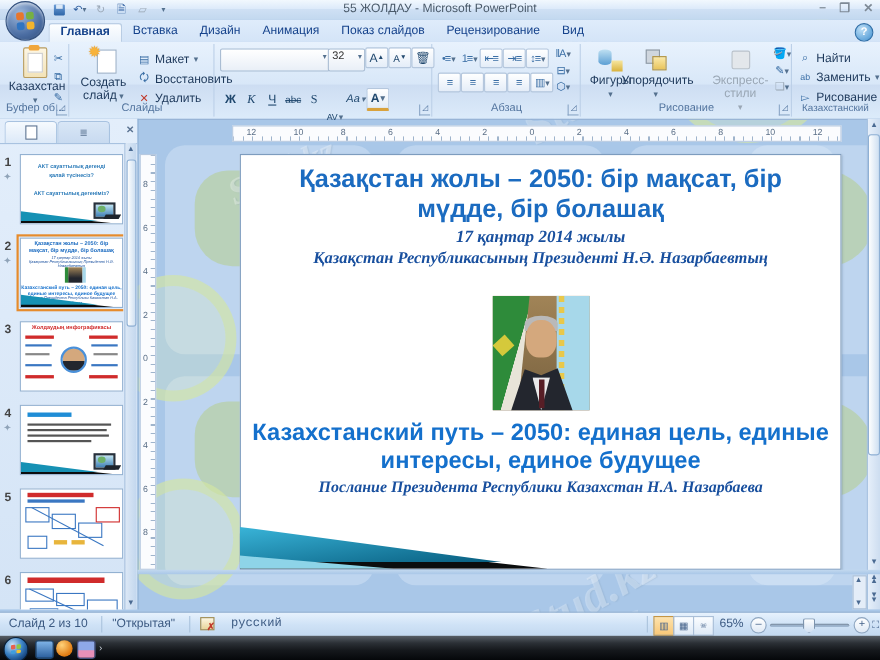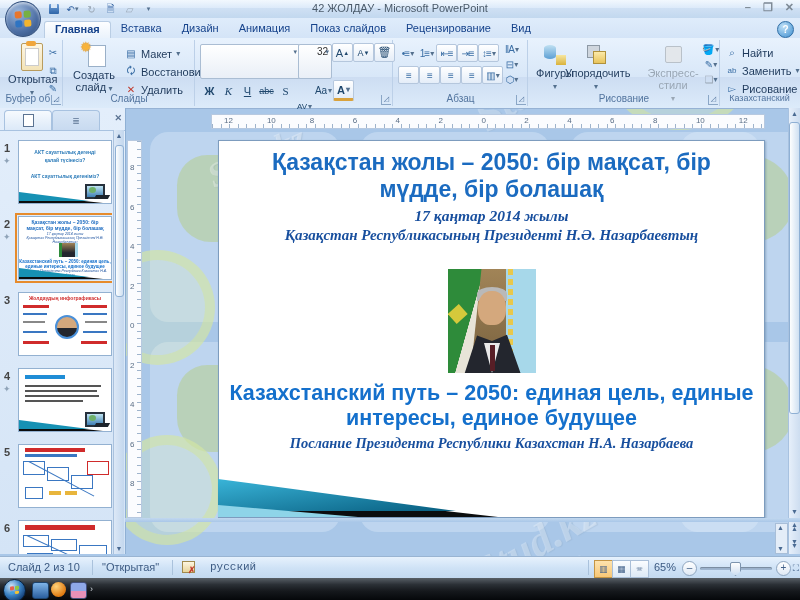--- a/index.html
+++ b/index.html
@@ -39,21 +39,21 @@
   .bigbtn .bic{margin:1px auto 2px;}
   .clip{width:20px;height:26px;background:linear-gradient(#fdf6e3,#f3e3b8);border:1px solid #b99c5e;border-radius:2px;position:relative;}
   .clip::before{content:"";position:absolute;left:4px;top:-3px;width:10px;height:5px;background:#f0a63c;border-radius:2px;}
   .clip::after{content:"";position:absolute;left:3px;top:4px;width:12px;height:16px;background:#fff;border:1px solid #ccc;}
   .newslide{width:24px;height:24px;position:relative;}
   .newslide .pg{position:absolute;right:0;top:2px;width:16px;height:20px;background:#fff;border:1px solid #9ab0c8;}
   .newslide .st{position:absolute;left:-2px;top:-2px;color:#f7b33c;font-size:14px;text-shadow:0 0 1px #c77f14;}
   .sbtn{position:absolute;display:flex;align-items:center;gap:3px;font-size:11px;color:#1e395b;height:17px;}
   .sic{width:14px;height:13px;display:inline-flex;align-items:center;justify-content:center;font-size:10px;color:#3a6ea5;}
   .drop::after{content:"▾";font-size:8px;color:#54708e;margin-left:1px;}
-  .combo{position:absolute;height:16px;background:linear-gradient(#fff,#e9eff7);border:1px solid #aabdd3;border-radius:2px;font-size:10px;color:#333;padding:1px 3px 16px;text-align:right;}
+  .combo{position:absolute;height:16px;background:linear-gradient(#fff,#e9eff7);border:1px solid #aabdd3;border-radius:2px;font-size:10px;color:#333;padding:1px 3px 2px;}
   .combo::after{content:"▾";position:absolute;right:2px;top:3px;font-size:7px;color:#54708e;}
   .fbtn{width:19px;height:17px;display:inline-flex;align-items:center;justify-content:center;font-size:11px;color:#20486e;border-radius:2px;}
   .fRow{position:absolute;display:flex;align-items:center;}
   .pbtn{width:19px;height:16px;display:inline-flex;align-items:center;justify-content:center;font-size:10px;color:#3a6ea5;border-radius:2px;letter-spacing:-1px;}
   .framed{border:1px solid #b5c7dd;background:linear-gradient(#fff,#e4edf8);}
   .greyed{color:#9aa7b5!important;}
   .patt{border-radius:18px;background:rgba(230,240,252,.35);}
   .patt i{display:block;width:46%;height:46%;margin:12% 0 0 14%;border-radius:40% 60% 55% 45%;background:rgba(180,205,120,.45);}
   .logocirc{border-radius:50%;border:10px solid rgba(210,228,160,.55);background:rgba(225,238,185,.25);}
   .wm{position:absolute;font-size:40px;font-weight:bold;font-style:italic;color:rgba(255,255,255,.55);
@@ -156,21 +156,21 @@
       <div class="wm" style="left: 468px; top: 58px; font-size: 44px; transform: rotate(-34deg); opacity: 0.45;">Stud.kz</div>
       <div class="wm" style="left: 205px; top: 138px; font-size: 34px; transform: rotate(-24deg); opacity: 0.55;">Stud.kz</div>
       <div class="wm" style="left: 528px; top: 158px; font-size: 46px; transform: rotate(-34deg); opacity: 0.5;">Stud.kz</div>
       <div class="wm" style="left: 233px; top: 283px; font-size: 44px; transform: rotate(-24deg); opacity: 0.55;">Stud.kz</div>
       <div class="wm" style="left: 298px; top: 453px; font-size: 40px; transform: rotate(-22deg); opacity: 0.5;">Stud.kz</div>
       <div class="wm" style="left: 468px; top: 518px; font-size: 44px; transform: rotate(-30deg); opacity: 0.5;">Stud.kz</div>
       <div class="wm" style="left: 512px; top: 556px; font-size: 30px; transform: rotate(-16deg); opacity: 0.35;">Stud.kz</div>
     </div>
 
   <div class="abs titlebar">
-    <div class="abs wintitle">42 ЖОЛДАУ - Microsoft PowerPoint</div>
+    <div class="abs wintitle">55 ЖОЛДАУ - Microsoft PowerPoint</div>
     <div class="abs winbtns">
       <span>–</span>
       <span>❐</span>
       <span>✕</span>
     </div>
   </div>
   <div class="abs qat">
     <span class="qicon">
         <span class="floppy"></span>
       </span>
@@ -198,21 +198,21 @@
         <i style="background:#f2b42d"></i>
     </div>
   </div>
   <div class="abs helpbtn">?</div>
 
   <div class="abs ribbon">
 
     <div class="rgroup" style="left:2px;width:60px;">
       <div class="bigbtn" style="left:6px;"><div class="bic clip"></div>
         
-        <span>Открытая</span><br><span style="font-size:8px;color:#54708e;">▾</span>
+        <span>Казахстан</span><br><span style="font-size:8px;color:#54708e;">▾</span>
       </div>
       <div class="sbtn" style="left:44px;top:4px;">
           <span class="sic">✂</span>
         </div>
       <div class="sbtn" style="left:44px;top:22px;">
           <span class="sic">⧉</span>
         </div>
       <div class="sbtn" style="left:44px;top:40px;">
           <span class="sic">✎</span>
         </div>
@@ -257,21 +257,21 @@
           </span>
         <span class="fbtn framed">🗑</span>
       </div>
       <div class="fRow" style="left:4px;top:26px;">
         <span class="fbtn" style="font-weight:bold;">Ж</span>
         <span class="fbtn" style="font-style:italic;font-family:'Liberation Serif',serif;">К</span>
         <span class="fbtn" style="text-decoration:underline;">Ч</span>
         <span class="fbtn" style="text-decoration:line-through;font-size:9px;">abc</span>
         <span class="fbtn" style="font-family:'Liberation Serif',serif;">S</span>
         <span class="fbtn drop" style="font-size:8px;margin-top:32px;">AV</span>
-        <span class="fbtn drop" style="font-size:10px;">Aa</span>
+        <span class="fbtn drop" style="font-size:10px;font-style:italic;">Aa</span>
         <span class="fbtn drop framed" style="border-bottom:3px solid #d9a23c;font-weight:bold;">А</span>
       </div>
       <div class="launch">◿</div>
     </div>
 
     <div class="rgroup" style="left:394px;width:133px;">
       <div class="fRow" style="left:4px;top:4px;">
         <span class="pbtn drop">•≡</span>
         <span class="pbtn drop">1≡</span>
         <span class="pbtn framed">⇤≡</span>

